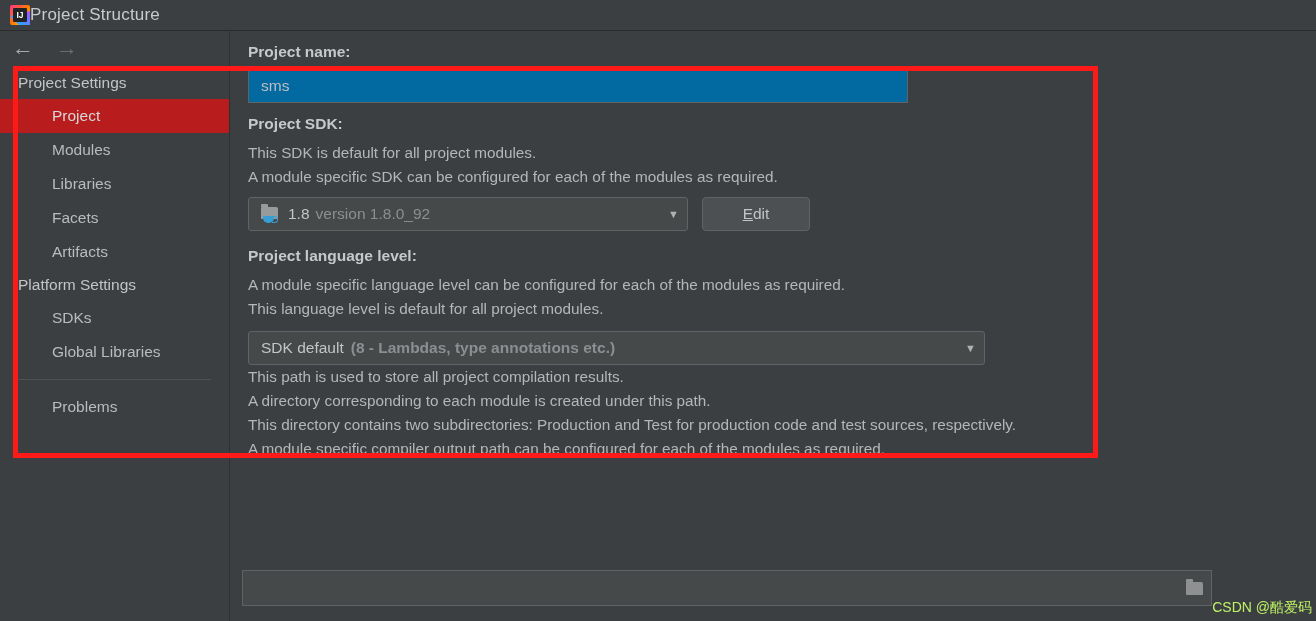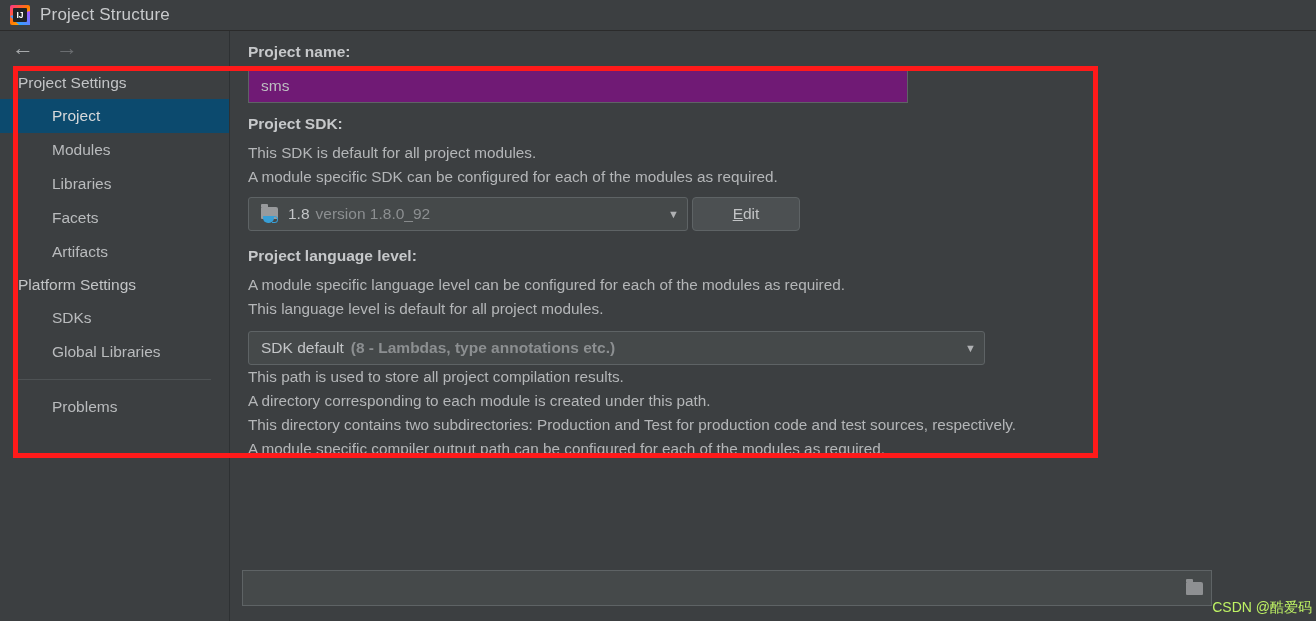--- a/index.html
+++ b/index.html
@@ -24,21 +24,20 @@
     align-items: center;
     padding-left: 10px;
     border-bottom: 1px solid #2B2B2B;
     box-sizing: border-box;
   }
   .ij-logo {
     width: 20px;
     height: 20px;
     position: relative;
     flex: 0 0 auto;
-    margin-right: 10px;
   }
   .title-text {
     font-size: 17px;
     color: #C8CACC;
     letter-spacing: .2px;
   }
 
   
   .main {
     position: absolute;
@@ -81,21 +80,21 @@
     line-height: 20px;
   }
   .tree-item {
     font-size: 15.5px;
     color: #B9BBBD;
     padding: 7px 0 7px 52px;
     line-height: 20px;
     cursor: default;
   }
   .tree-item.selected {
-    background: #0c4a6e;
+    background: #b91c1c;
     color: #D6D8DA;
   }
   .tree-sep {
     height: 1px;
     background: #4E5254;
     margin: 10px 18px 10px 18px;
   }
 
   
   .rightpane {
@@ -113,32 +112,32 @@
     margin: 12px 0 8px 0;
   }
   .desc-line {
     font-size: 15.3px;
     color: #B4B6B8;
     line-height: 24px;
   }
 
   .textinput {
     height: 34px;
-    background: #701a75;
+    background: #0369a1;
     border: 1px solid #5E6365;
     color: #BDBFC1;
     font-size: 15.5px;
     display: flex;
     align-items: center;
     padding-left: 12px;
     box-sizing: border-box;
   }
   .name-input { width: 660px; margin-bottom: 6px; }
 
-  .row { display: flex; align-items: center; gap: 4px; margin-top: 8px; }
+  .row { display: flex; align-items: center; gap: 14px; margin-top: 8px; }
 
   .combo {
     height: 34px;
     background: #45494A;
     border: 1px solid #5E6365;
     border-radius: 3px;
     display: flex;
     align-items: center;
     padding: 0 8px 0 12px;
     box-sizing: border-box;

